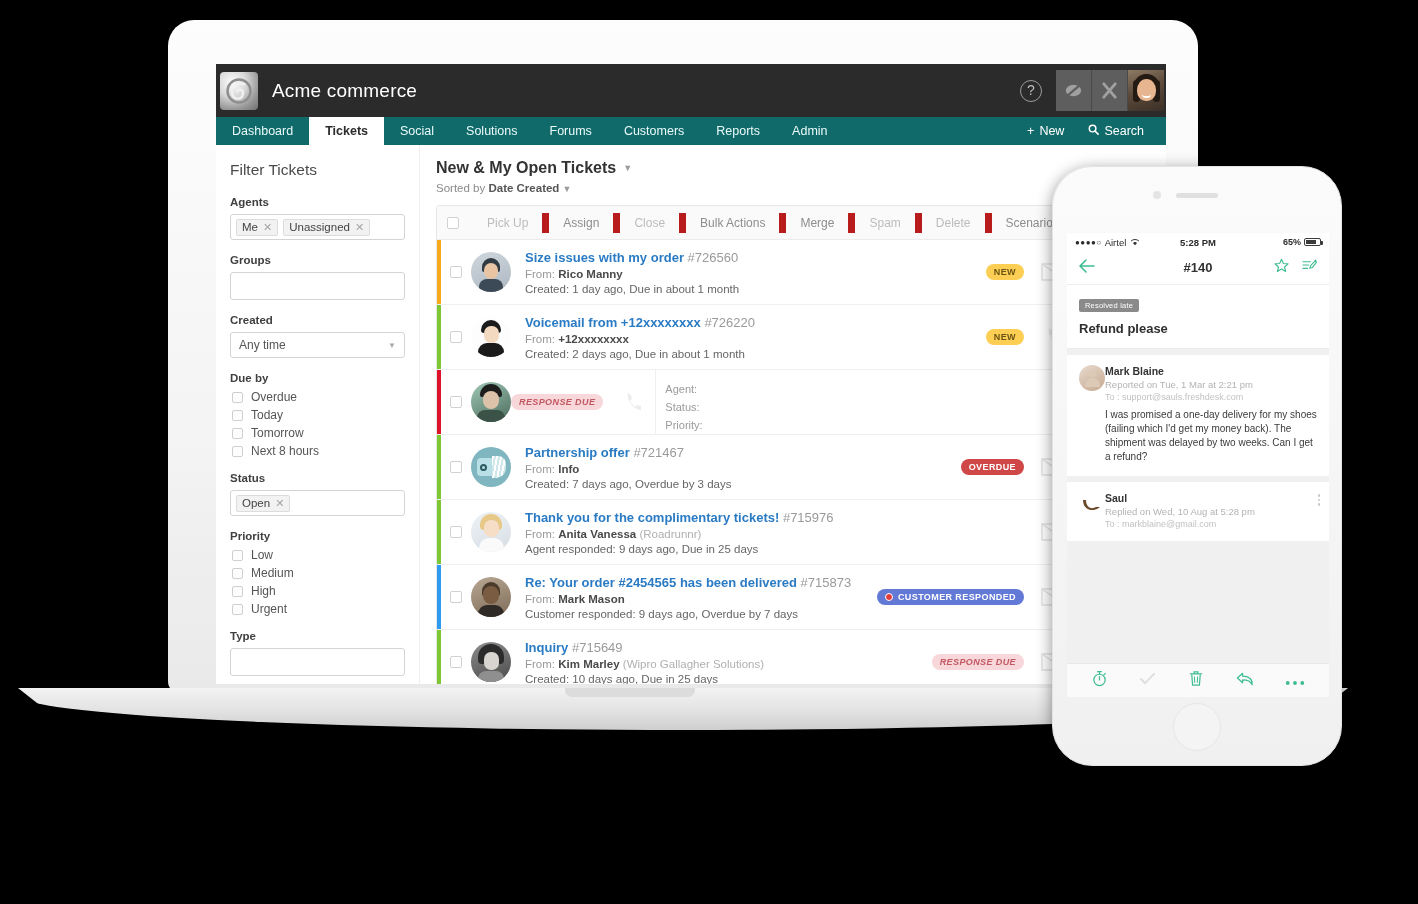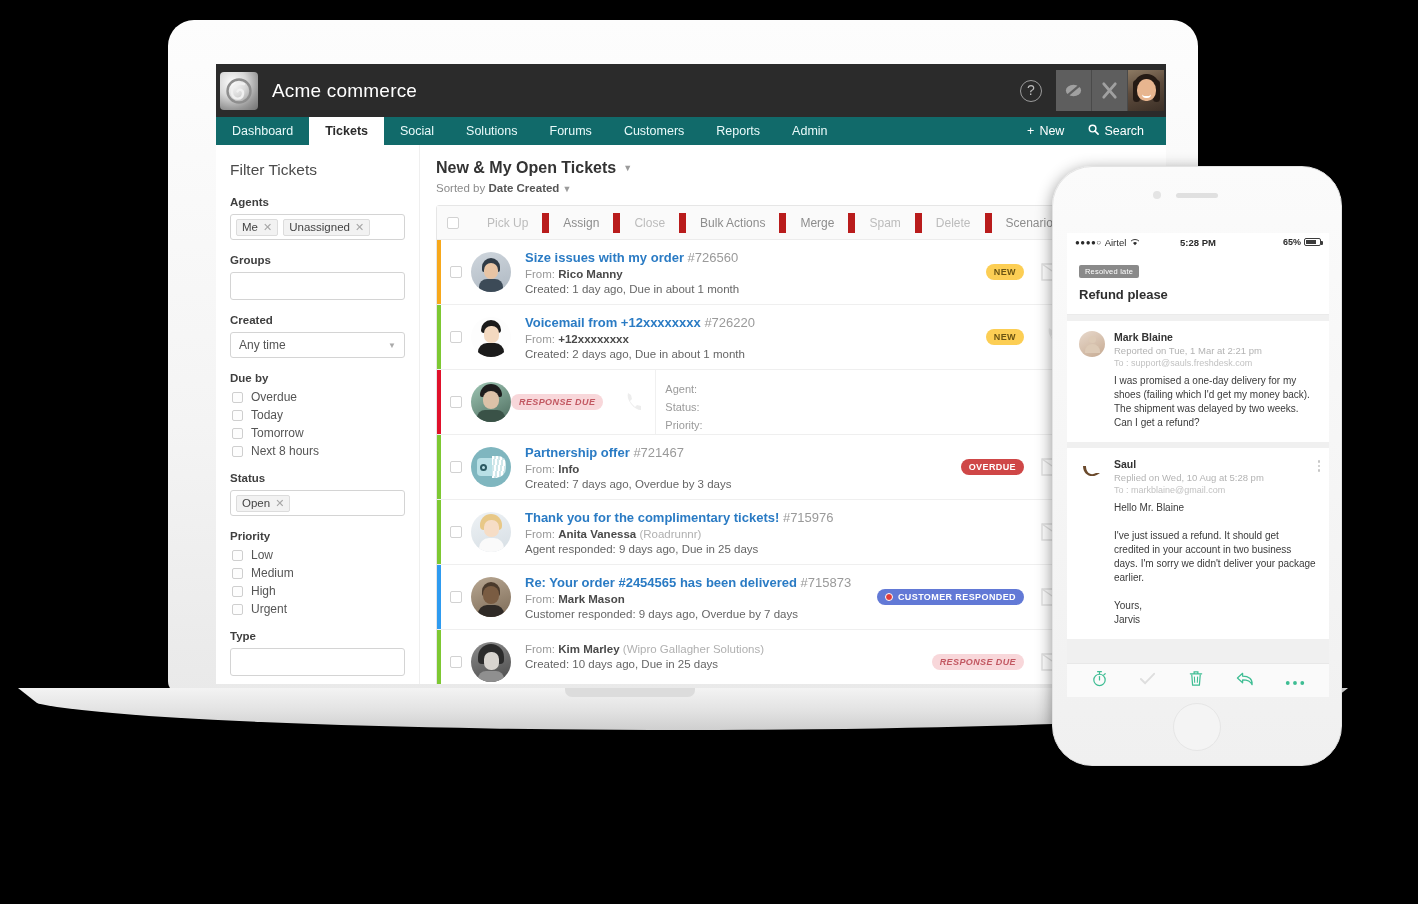--- a/index.html
+++ b/index.html
@@ -191,21 +191,21 @@
   .batt { width: 17px; height: 8px; border: 1px solid #3b3b3b; border-radius: 2px; position: relative; }
   .batt::after { content:''; position:absolute; right:-3px; top:2px; width:2px; height:4px; background:#3b3b3b; border-radius:0 1px 1px 0; }
   .batt i { position:absolute; left:1px; top:1px; bottom:1px; width:10px; background:#3b3b3b; display:block; }
   .ph-nav { height: 34px; background: #fff; display: flex; align-items: center; padding: 0 12px; border-bottom: 1px solid #ededed; }
   .ph-nav .tid { position: absolute; left: 50%; transform: translateX(-50%); font-size: 13px; font-weight: bold; color: #333; }
   .ph-nav-right { margin-left: auto; display: flex; gap: 13px; align-items: center; }
   .ph-subj { background: #fff; padding: 9px 12px 12px 12px; border-bottom: 1px solid #ebebeb; }
   .tagpill { display: inline-block; background: #8a8a8a; color: #fff; font-size: 7.5px; padding: 2px 6px; border-radius: 2px; letter-spacing: .2px; }
   .ph-subj h3 { font-size: 13px; font-weight: bold; color: #2f2f2f; margin-top: 9px; }
   .ph-scroll { flex: 1 1 auto; overflow: hidden; padding-top: 6px; }
-  .conv { background: #fff; margin: 0 0 6px 0; padding: 10px 12px 12px 12px; display: flex; gap: 9px; position: relative; }
+  .conv { background: #fff; margin: 0 0 6px 0; padding: 10px 12px 12px 12px; display: flex; position: relative; }
   .conv-av { width: 26px; height: 26px; border-radius: 50%; flex: 0 0 26px; position: relative; overflow: hidden; }
   .conv-body { flex: 1 1 auto; min-width: 0; }
   .conv-name { font-size: 10.5px; font-weight: bold; color: #333; }
   .conv-when { font-size: 9.5px; color: #b3b3b3; margin-top: 2px; }
   .conv-to { font-size: 9px; color: #c2c2c2; margin-top: 2px; }
   .conv-text { font-size: 10px; color: #3a3a3a; line-height: 14px; margin-top: 6px; white-space: pre-line; }
   .kebab { position: absolute; right: 9px; top: 12px; display: flex; flex-direction: column; gap: 2px; }
   .kebab span { width: 2.5px; height: 2.5px; border-radius: 50%; background: #c6c6c6; }
   .ph-bottom { height: 34px; background: #fafafa; border-top: 1px solid #e8e8e8; display: flex; align-items: center; justify-content: space-around; padding: 0 8px; }
 </style>
@@ -625,20 +625,24 @@
               <div class="bar" style="background:#7dc832"></div>
               <div class="row-cb">
                   <span class="cb2"></span>
                 </div>
               <div class="ava" style="background:linear-gradient(160deg,#8d8d8d,#4a4a4a)">
                 <span style="position:absolute;left:7px;top:2px;width:26px;height:20px;background:#2b2b2b;border-radius:13px 13px 4px 4px"></span>
                 <span style="position:absolute;left:13px;top:10px;width:15px;height:18px;background:#d8d4cf;border-radius:7px"></span>
                 <span style="position:absolute;left:7px;top:29px;width:26px;height:12px;background:#8f8f8f;border-radius:8px 8px 0 0"></span>
               </div>
               <div class="info">
+                <div class="subject">
+                  <span>Inquiry</span>
+                  <span class="num">#715649</span>
+                </div>
                 <div class="meta">
                   <span>From:</span>
                   <b>Kim Marley</b>
                   <span class="org">(Wipro Gallagher Solutions)</span>
                 </div>
                 <div class="meta2">Created: 10 days ago, Due in 25 days</div>
               </div>
               <div class="badgecell">
                 <span class="badge b-resp">RESPONSE DUE</span>
               </div>
@@ -682,20 +686,41 @@
         </span>
         <span class="ph-time">5:28 PM</span>
         <span class="ph-right">
           <span>65%</span>
           <span class="batt">
               <i></i>
             </span>
         </span>
       </div>
 
+      <div class="ph-nav" style="position:relative">
+        <span>
+          <svg width="16" height="14" viewBox="0 0 16 14">
+              <path d="M7 1 L1 7 L7 13 M1 7 L15 7" fill="none" stroke="#3ebd93" stroke-width="1.6" stroke-linecap="round" stroke-linejoin="round"></path>
+            </svg>
+        </span>
+        <span class="tid">#140</span>
+        <span class="ph-nav-right">
+          <span>
+            <svg width="15" height="15" viewBox="0 0 16 16">
+                <path d="M8 1.3 L10 5.9 L15 6.3 L11.2 9.6 L12.4 14.4 L8 11.8 L3.6 14.4 L4.8 9.6 L1 6.3 L6 5.9 Z" fill="none" stroke="#3ebd93" stroke-width="1.2" stroke-linejoin="round"></path>
+              </svg>
+          </span>
+          <span>
+            <svg width="15" height="15" viewBox="0 0 16 16">
+                <path d="M1 4 L9 4 M1 7.5 L7 7.5 M1 11 L6 11" stroke="#3ebd93" stroke-width="1.2" stroke-linecap="round"></path>
+                <path d="M14.6 2.3 L9 8.3 L8.4 11 L11 10.2 L15.3 4.6 Z" fill="none" stroke="#3ebd93" stroke-width="1.2" stroke-linejoin="round"></path>
+              </svg>
+          </span>
+        </span>
+      </div>
 
       <div class="ph-subj">
         <span class="tagpill">Resolved late</span>
         <h3>Refund please</h3>
       </div>
 
       <div class="ph-scroll">
 
         <div class="conv">
           <div class="conv-av" style="background:linear-gradient(150deg,#e8d9cc,#c6aa92)">
@@ -713,26 +738,20 @@
         <div class="conv">
           <div class="conv-av" style="background:transparent">
             <svg width="26" height="26" viewBox="0 0 26 26">
                 <path d="M4 8 C4 18, 14 21, 21 15 L17 15 C12 18, 7 15, 7 8 Z" fill="#6b4a2c"></path>
               </svg>
           </div>
           <div class="conv-body">
             <div class="conv-name">Saul</div>
             <div class="conv-when">Replied on Wed, 10 Aug at 5:28 pm</div>
             <div class="conv-to">To : markblaine@gmail.com</div>
-            <div class="conv-text">Hello Mr. Blaine
-
-I've just issued a refund. It should get credited in your account in two business days. I'm sorry we didn't deliver your package earlier.
-
-Yours,
-Jarvis</div>
           </div>
           <div class="kebab">
               <span></span>
               <span></span>
               <span></span>
             </div>
         </div>
 
       </div>
 

